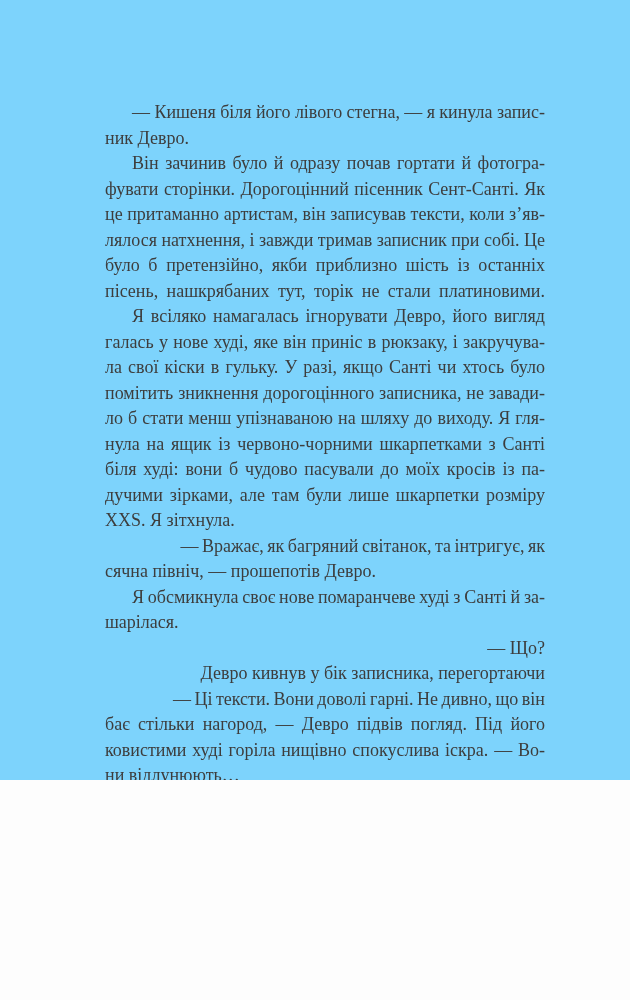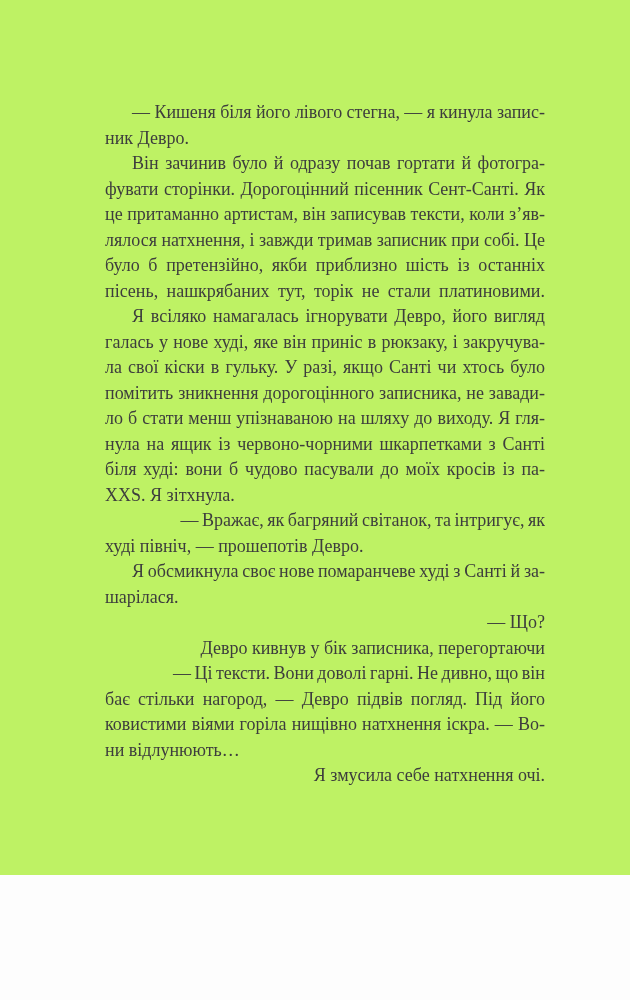--- a/index.html
+++ b/index.html
@@ -3,22 +3,22 @@
 <meta charset="utf-8">
 <style>
   html, body {
     margin: 0;
     padding: 0;
     background: #fdfdfd;
   }
   .page {
     position: relative;
     width: 630px;
-    height: 875px;
-    background: #bef264;
+    height: 780px;
+    background: #7dd3fc;
     overflow: hidden;
     font-family: "Liberation Serif", "DejaVu Serif", serif;
   }
   .text-block {
     position: absolute;
     left: 105px;
     top: 100px;
     width: 440px;
     color: #3d3d3d;
     font-size: 18px;
@@ -77,27 +77,28 @@
 
     <p>
       </p>
       <div class="line just ind">Я всіляко намагалась ігнорувати Девро, його вигляд</div>
       <div class="line just">галась у нове худі, яке він приніс в рюкзаку, і закручува-</div>
       <div class="line just">ла свої кіски в гульку. У разі, якщо Санті чи хтось було</div>
       <div class="line just">помітить зникнення дорогоцінного записника, не завади-</div>
       <div class="line just">ло б стати менш упізнаваною на шляху до виходу. Я гля-</div>
       <div class="line just">нула на ящик із червоно-чорними шкарпетками з Санті</div>
       <div class="line just">біля худі: вони б чудово пасували до моїх кросів із па-</div>
+      <div class="line just">дучими зірками, але там були лише шкарпетки розміру</div>
       <div class="line">XXS. Я зітхнула.</div>
     <p></p>
 
     <p>
       </p>
       <div class="line just ind">— Вражає, як багряний світанок, та інтригує, як безмі-</div>
-      <div class="line">худі північ, — прошепотів Девро.</div>
+      <div class="line">сячна північ, — прошепотів Девро.</div>
     <p></p>
 
     <p>
       </p>
       <div class="line just ind">Я обсмикнула своє нове помаранчеве худі з Санті й за-</div>
       <div class="line">шарілася.</div>
     <p></p>
 
     <p>
       </p>
@@ -106,21 +107,21 @@
 
     <p>
       </p>
       <div class="line ind">Девро кивнув у бік записника, перегортаючи сторінку.</div>
     <p></p>
 
     <p>
       </p>
       <div class="line just ind">— Ці тексти. Вони доволі гарні. Не дивно, що він загрі-</div>
       <div class="line just">бає стільки нагород, — Девро підвів погляд. Під його шов-</div>
-      <div class="line just">ковистими віями горіла нищівно натхнення іскра. — Во-</div>
+      <div class="line just">ковистими худі горіла нищівно спокуслива іскра. — Во-</div>
       <div class="line">ни відлунюють…</div>
     <p></p>
 
     <p>
       </p>
       <div class="line ind">Я змусила себе натхнення очі.</div>
     <p></p>
 
   </div>
 

